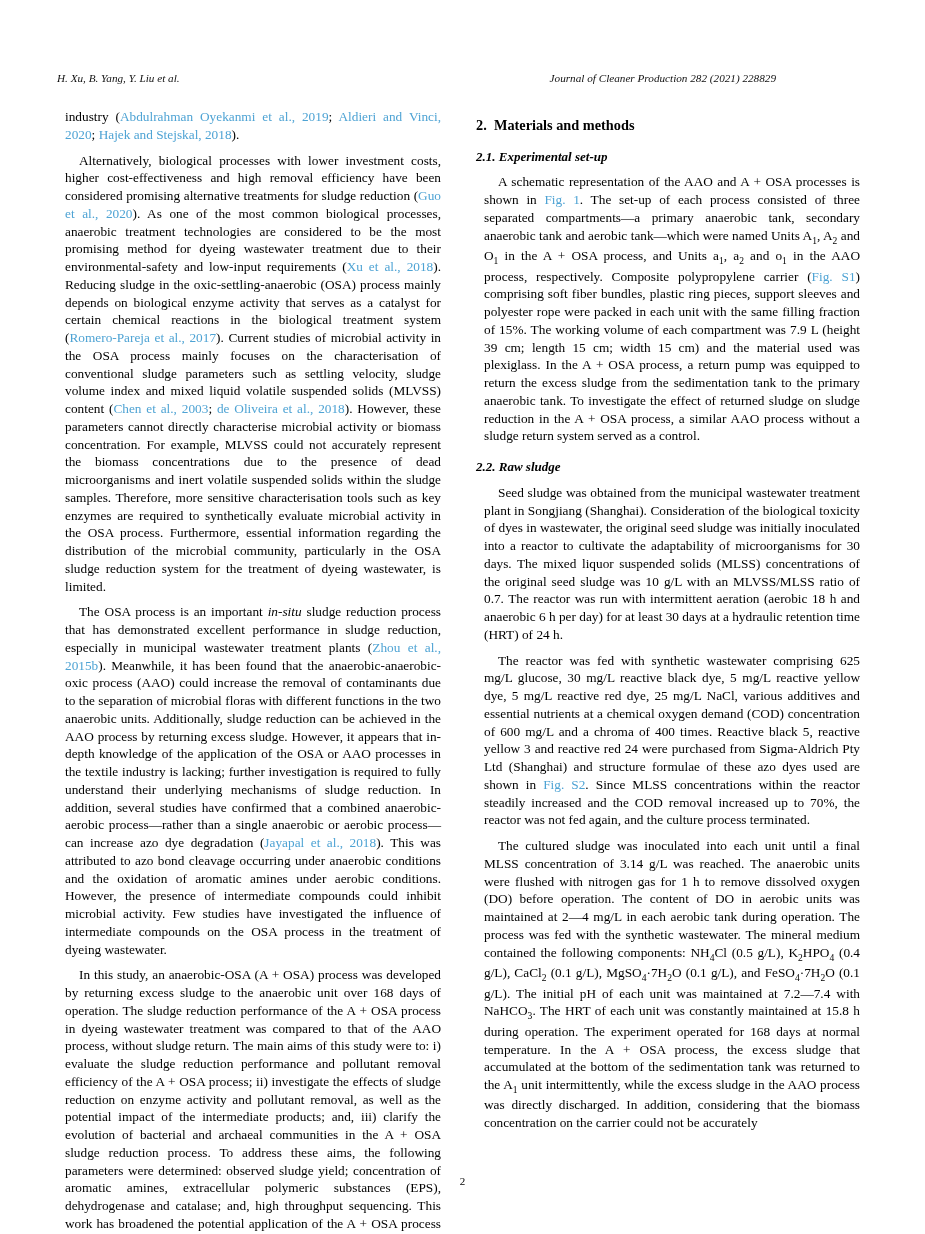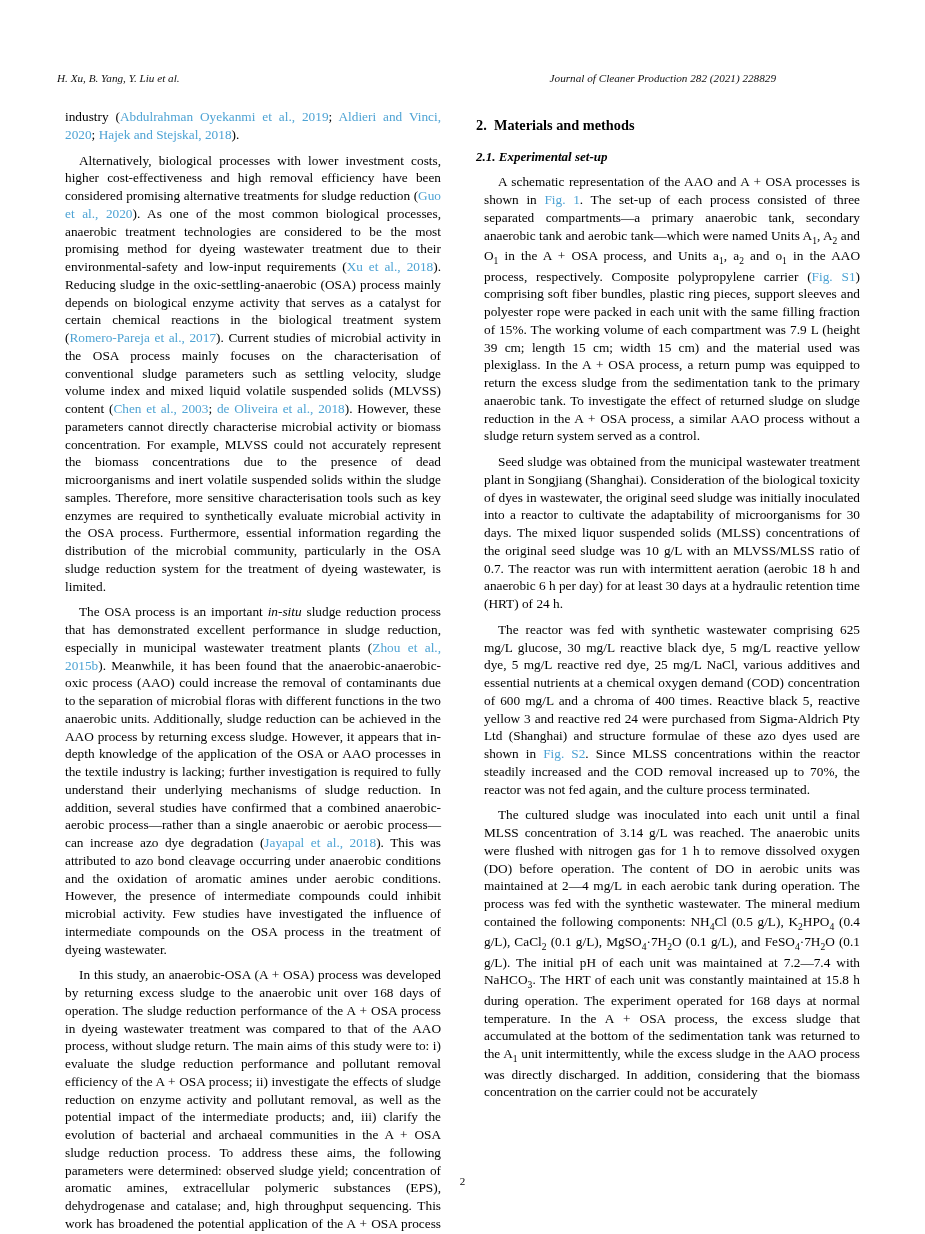--- a/index.html
+++ b/index.html
@@ -111,20 +111,21 @@
     </div>
 
     <div class="col">
 
       <h2 class="sec-head first"><span>2.</span>&nbsp;&nbsp;<span>Materials and methods</span></h2>
 
       <h3 class="subsec-head">2.1.  Experimental set-up</h3>
 
       <p class="indent"><span>A schematic representation of the AAO and A + OSA processes is shown in </span><a class="ref" href="#">Fig. 1</a><span>. The set-up of each process consisted of three separated compartments—a primary anaerobic tank, secondary anaerobic tank and aerobic tank—which were named Units A</span><sub>1</sub><span>, A</span><sub>2</sub><span> and O</span><sub>1</sub><span> in the A + OSA process, and Units a</span><sub>1</sub><span>, a</span><sub>2</sub><span> and o</span><sub>1</sub><span> in the AAO process, respectively. Composite polypropylene carrier (</span><a class="ref" href="#">Fig. S1</a><span>) comprising soft fiber bundles, plastic ring pieces, support sleeves and polyester rope were packed in each unit with the same filling fraction of 15%. The working volume of each compartment was 7.9 L (height 39 cm; length 15 cm; width 15 cm) and the material used was plexiglass. In the A + OSA process, a return pump was equipped to return the excess sludge from the sedimentation tank to the primary anaerobic tank. To investigate the effect of returned sludge on sludge reduction in the A + OSA process, a similar AAO process without a sludge return system served as a control.</span></p>
 
+      <h3 class="subsec-head">2.2.  Raw sludge</h3>
 
       <p class="indent">Seed sludge was obtained from the municipal wastewater treatment plant in Songjiang (Shanghai). Consideration of the biological toxicity of dyes in wastewater, the original seed sludge was initially inoculated into a reactor to cultivate the adaptability of microorganisms for 30 days. The mixed liquor suspended solids (MLSS) concentrations of the original seed sludge was 10 g/L with an MLVSS/MLSS ratio of 0.7. The reactor was run with intermittent aeration (aerobic 18 h and anaerobic 6 h per day) for at least 30 days at a hydraulic retention time (HRT) of 24 h.</p>
 
 
       <p class="indent"><span>The reactor was fed with synthetic wastewater comprising 625 mg/L glucose, 30 mg/L reactive black dye, 5 mg/L reactive yellow dye, 5 mg/L reactive red dye, 25 mg/L NaCl, various additives and essential nutrients at a chemical oxygen demand (COD) concentration of 600 mg/L and a chroma of 400 times. Reactive black 5, reactive yellow 3 and reactive red 24 were purchased from Sigma-Aldrich Pty Ltd (Shanghai) and structure formulae of these azo dyes used are shown in </span><a class="ref" href="#">Fig. S2</a><span>. Since MLSS concentrations within the reactor steadily increased and the COD removal increased up to 70%, the reactor was not fed again, and the culture process terminated.</span></p>
 
 
       <p class="indent"><span>The cultured sludge was inoculated into each unit until a final MLSS concentration of 3.14 g/L was reached. The anaerobic units were flushed with nitrogen gas for 1 h to remove dissolved oxygen (DO) before operation. The content of DO in aerobic units was maintained at 2—4 mg/L in each aerobic tank during operation. The process was fed with the synthetic wastewater. The mineral medium contained the following components: NH</span><sub>4</sub><span>Cl (0.5 g/L), K</span><sub>2</sub><span>HPO</span><sub>4</sub><span> (0.4 g/L), CaCl</span><sub>2</sub><span> (0.1 g/L), MgSO</span><sub>4</sub><span>·7H</span><sub>2</sub><span>O (0.1 g/L), and FeSO</span><sub>4</sub><span>·7H</span><sub>2</sub><span>O (0.1 g/L). The initial pH of each unit was maintained at 7.2—7.4 with NaHCO</span><sub>3</sub><span>. The HRT of each unit was constantly maintained at 15.8 h during operation. The experiment operated for 168 days at normal temperature. In the A + OSA process, the excess sludge that accumulated at the bottom of the sedimentation tank was returned to the A</span><sub>1</sub><span> unit intermittently, while the excess sludge in the AAO process was directly discharged. In addition, considering that the biomass concentration on the carrier could not be accurately</span></p>
 
     </div>

